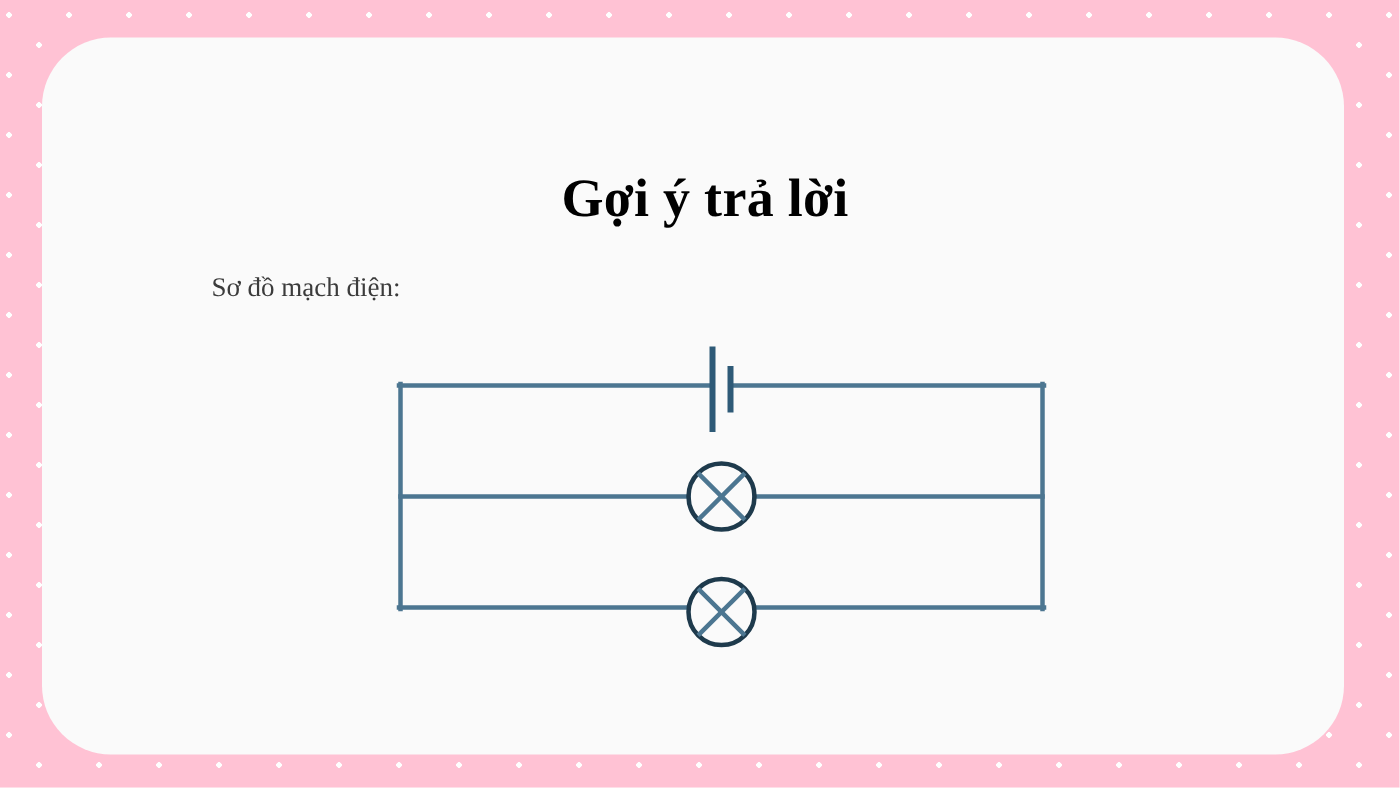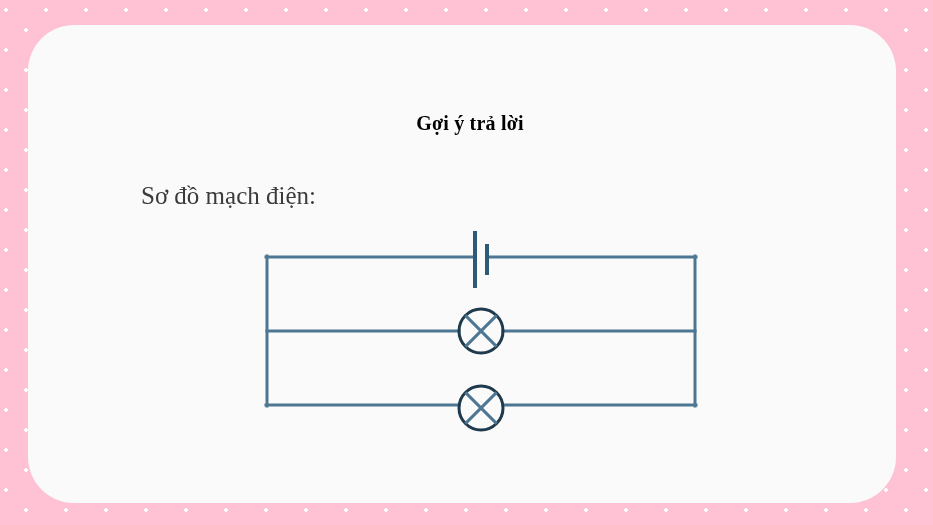--- a/index.html
+++ b/index.html
@@ -34,32 +34,32 @@
     background: #FAFAFA;
     border-radius: 46px;
   }
 
   #page-title {
     position: absolute;
     left: 0;
     top: 86px;
     width: 884px;
     text-align: center;
-    font-size: 20px;
+    font-size: 36px;
     font-weight: bold;
     color: #000000;
     letter-spacing: 0.2px;
     line-height: 1.2;
   }
 
   #subtitle {
     position: absolute;
     left: 113px;
     top: 155px;
-    font-size: 25px;
+    font-size: 18px;
     font-weight: normal;
     color: #3B3B3B;
     line-height: 1.3;
   }
 
   #circuit-wrap {
     position: absolute;
     left: 180px;
     top: 175px;
     width: 540px;

